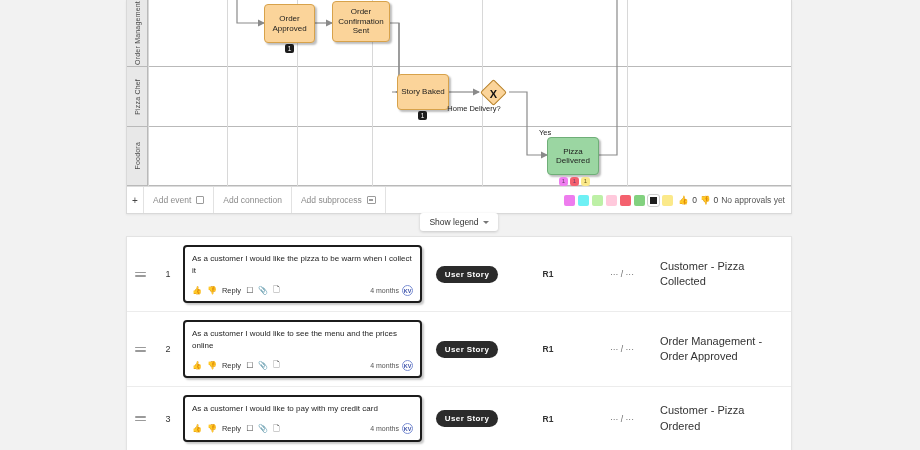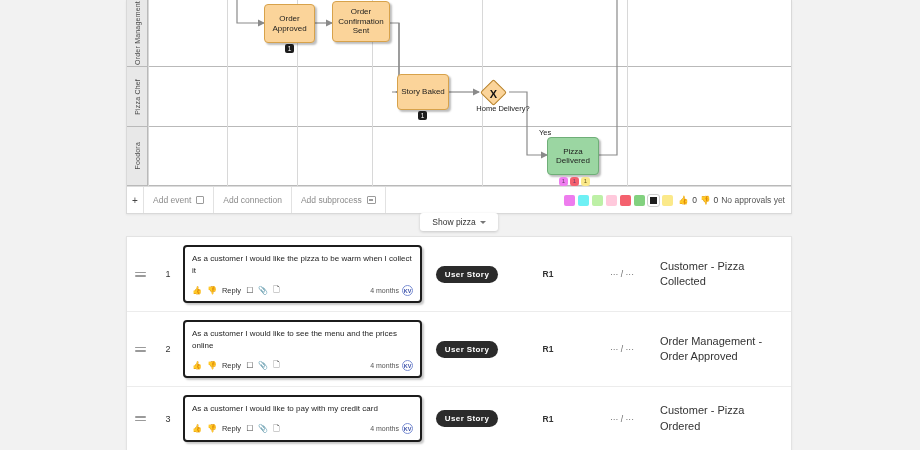--- a/index.html
+++ b/index.html
@@ -241,21 +241,21 @@
     </div>
 
     <div class="node task-orange" style="left:270px; top:74px; width:52px; height:36px;">
       <span>Story Baked</span>
     </div>
     <div class="cnt-badge" style="left:291px; top:111px;">1</div>
 
     <div class="gw" style="left:357px; top:83px;">
       <div class="gw-x">X</div>
     </div>
-    <div class="gw-label" style="left:345px; top:104px; width:62px;text-align:center;">
+    <div class="gw-label" style="left:316px; top:104px; width:62px;text-align:center;">
       <span>Home Delivery?</span>
     </div>
 
     <div class="edge-label" style="left:412px; top:128px;">Yes</div>
 
     <div class="node task-green" style="left:420px; top:137px; width:52px; height:38px;align-items:center;">
       <span>Pizza Delivered</span>
     </div>
     <div class="chip-row" style="left:432px; top:177px;">
       <div class="chip" style="background:#ef7ef0;">1</div>
@@ -300,21 +300,21 @@
         <span>👍</span>
         <span class="appr-num">0</span>
         <span>👎</span>
         <span class="appr-num">0</span>
         <span>No approvals yet</span>
       </div>
     </div>
   </div>
 
   <div class="legend-btn">
-    <span>Show pizza</span>
+    <span>Show legend</span>
     <span class="caret"></span>
   </div>
 
   <div class="list">
 
     <div class="row">
       <div class="row-drag">
         <div class="drag-lines">
             <i></i>
             <i></i>

